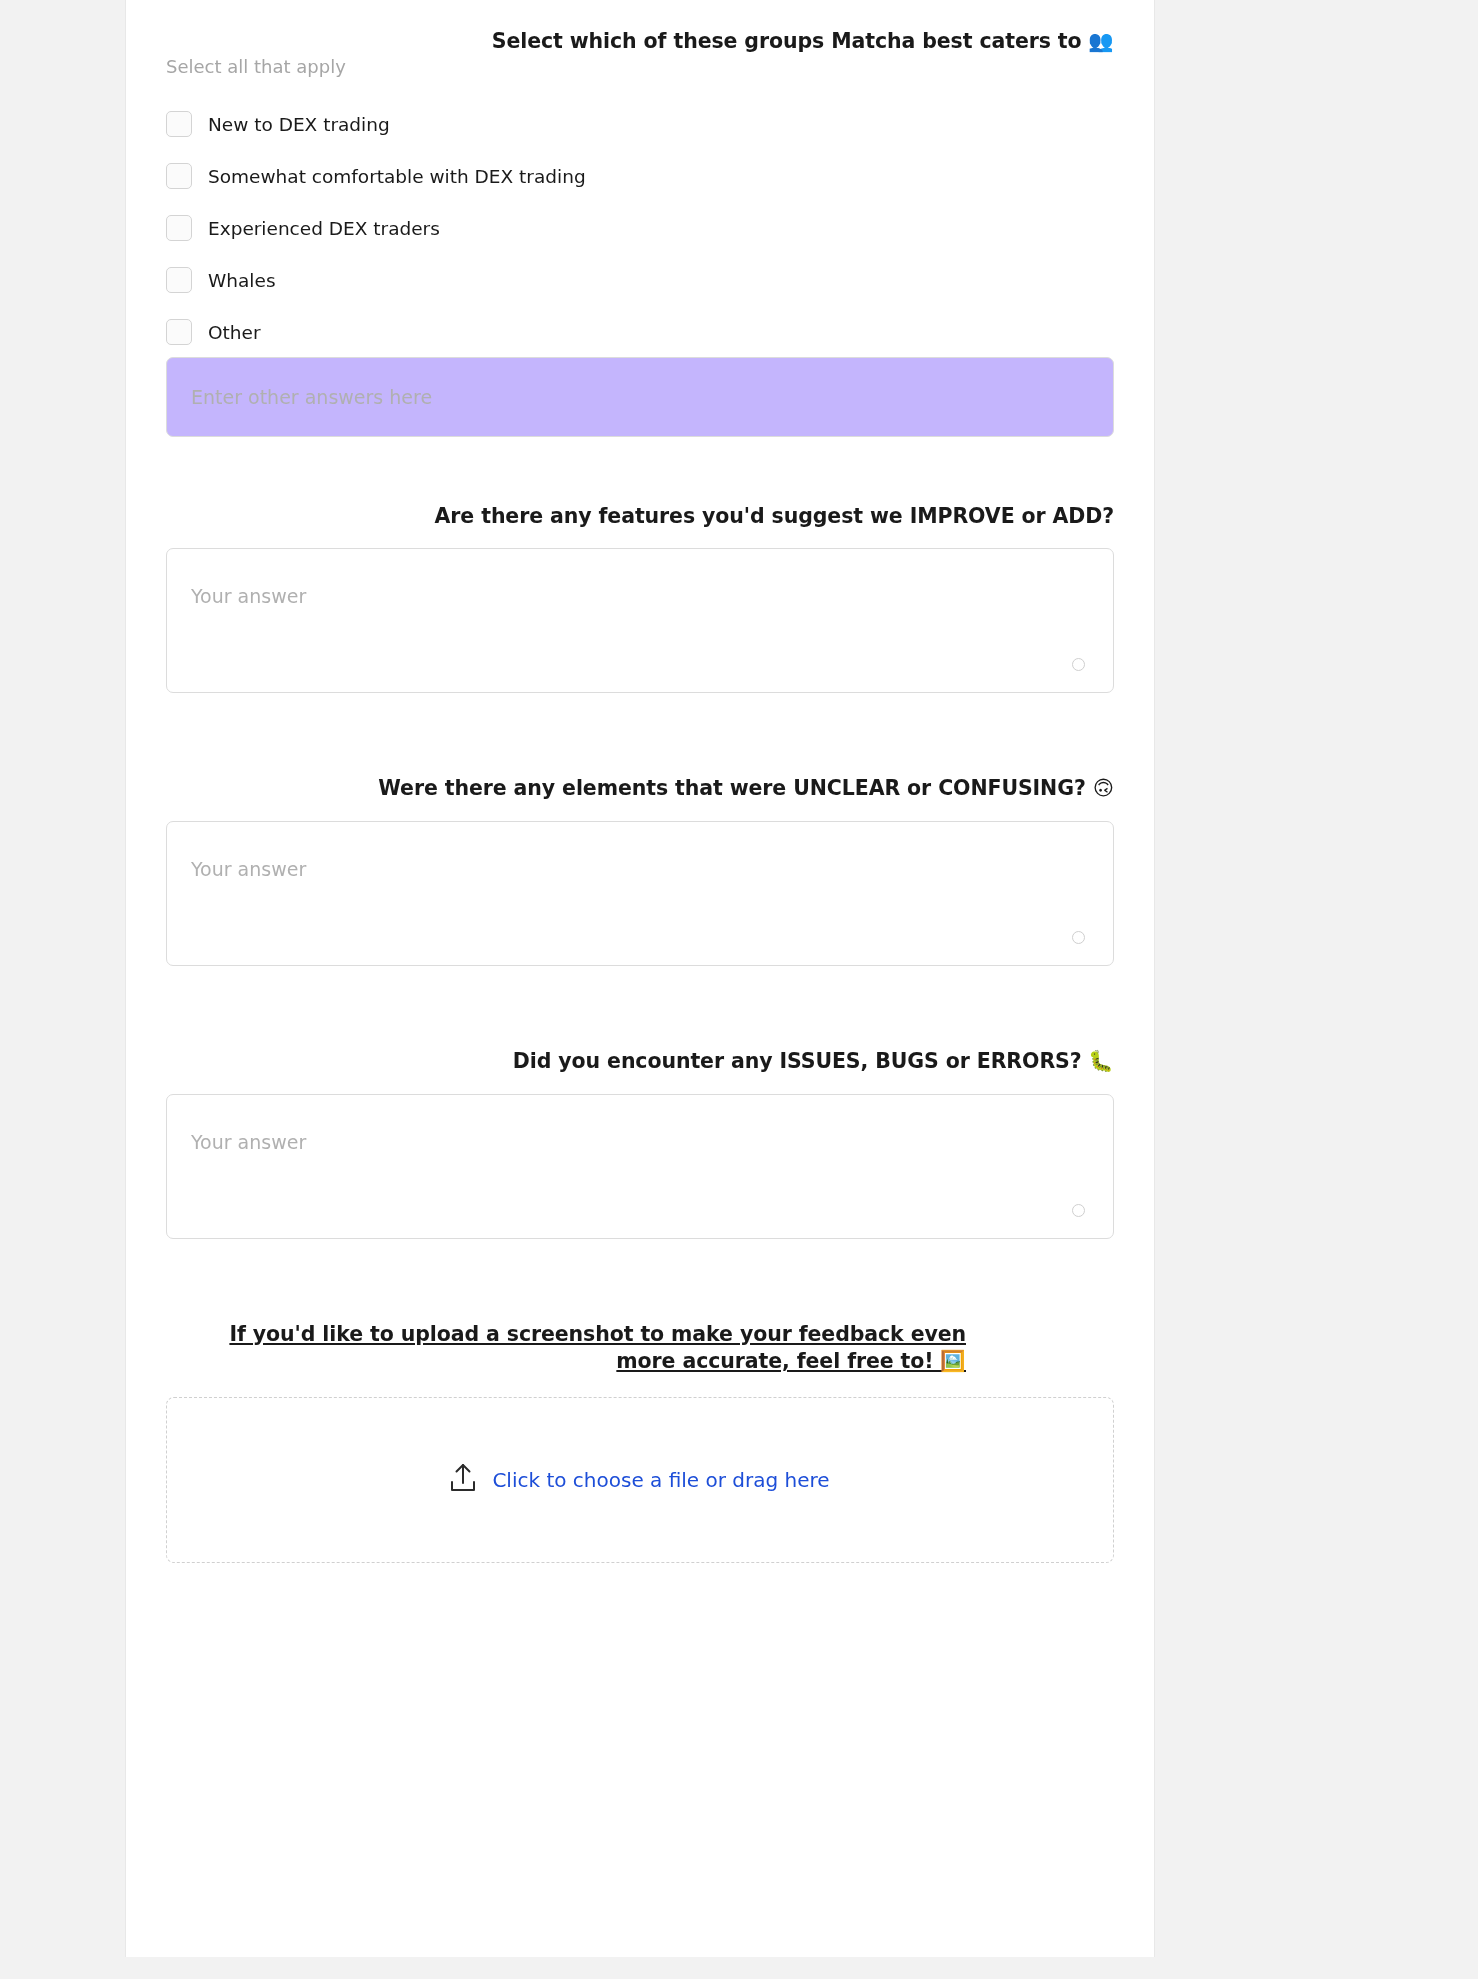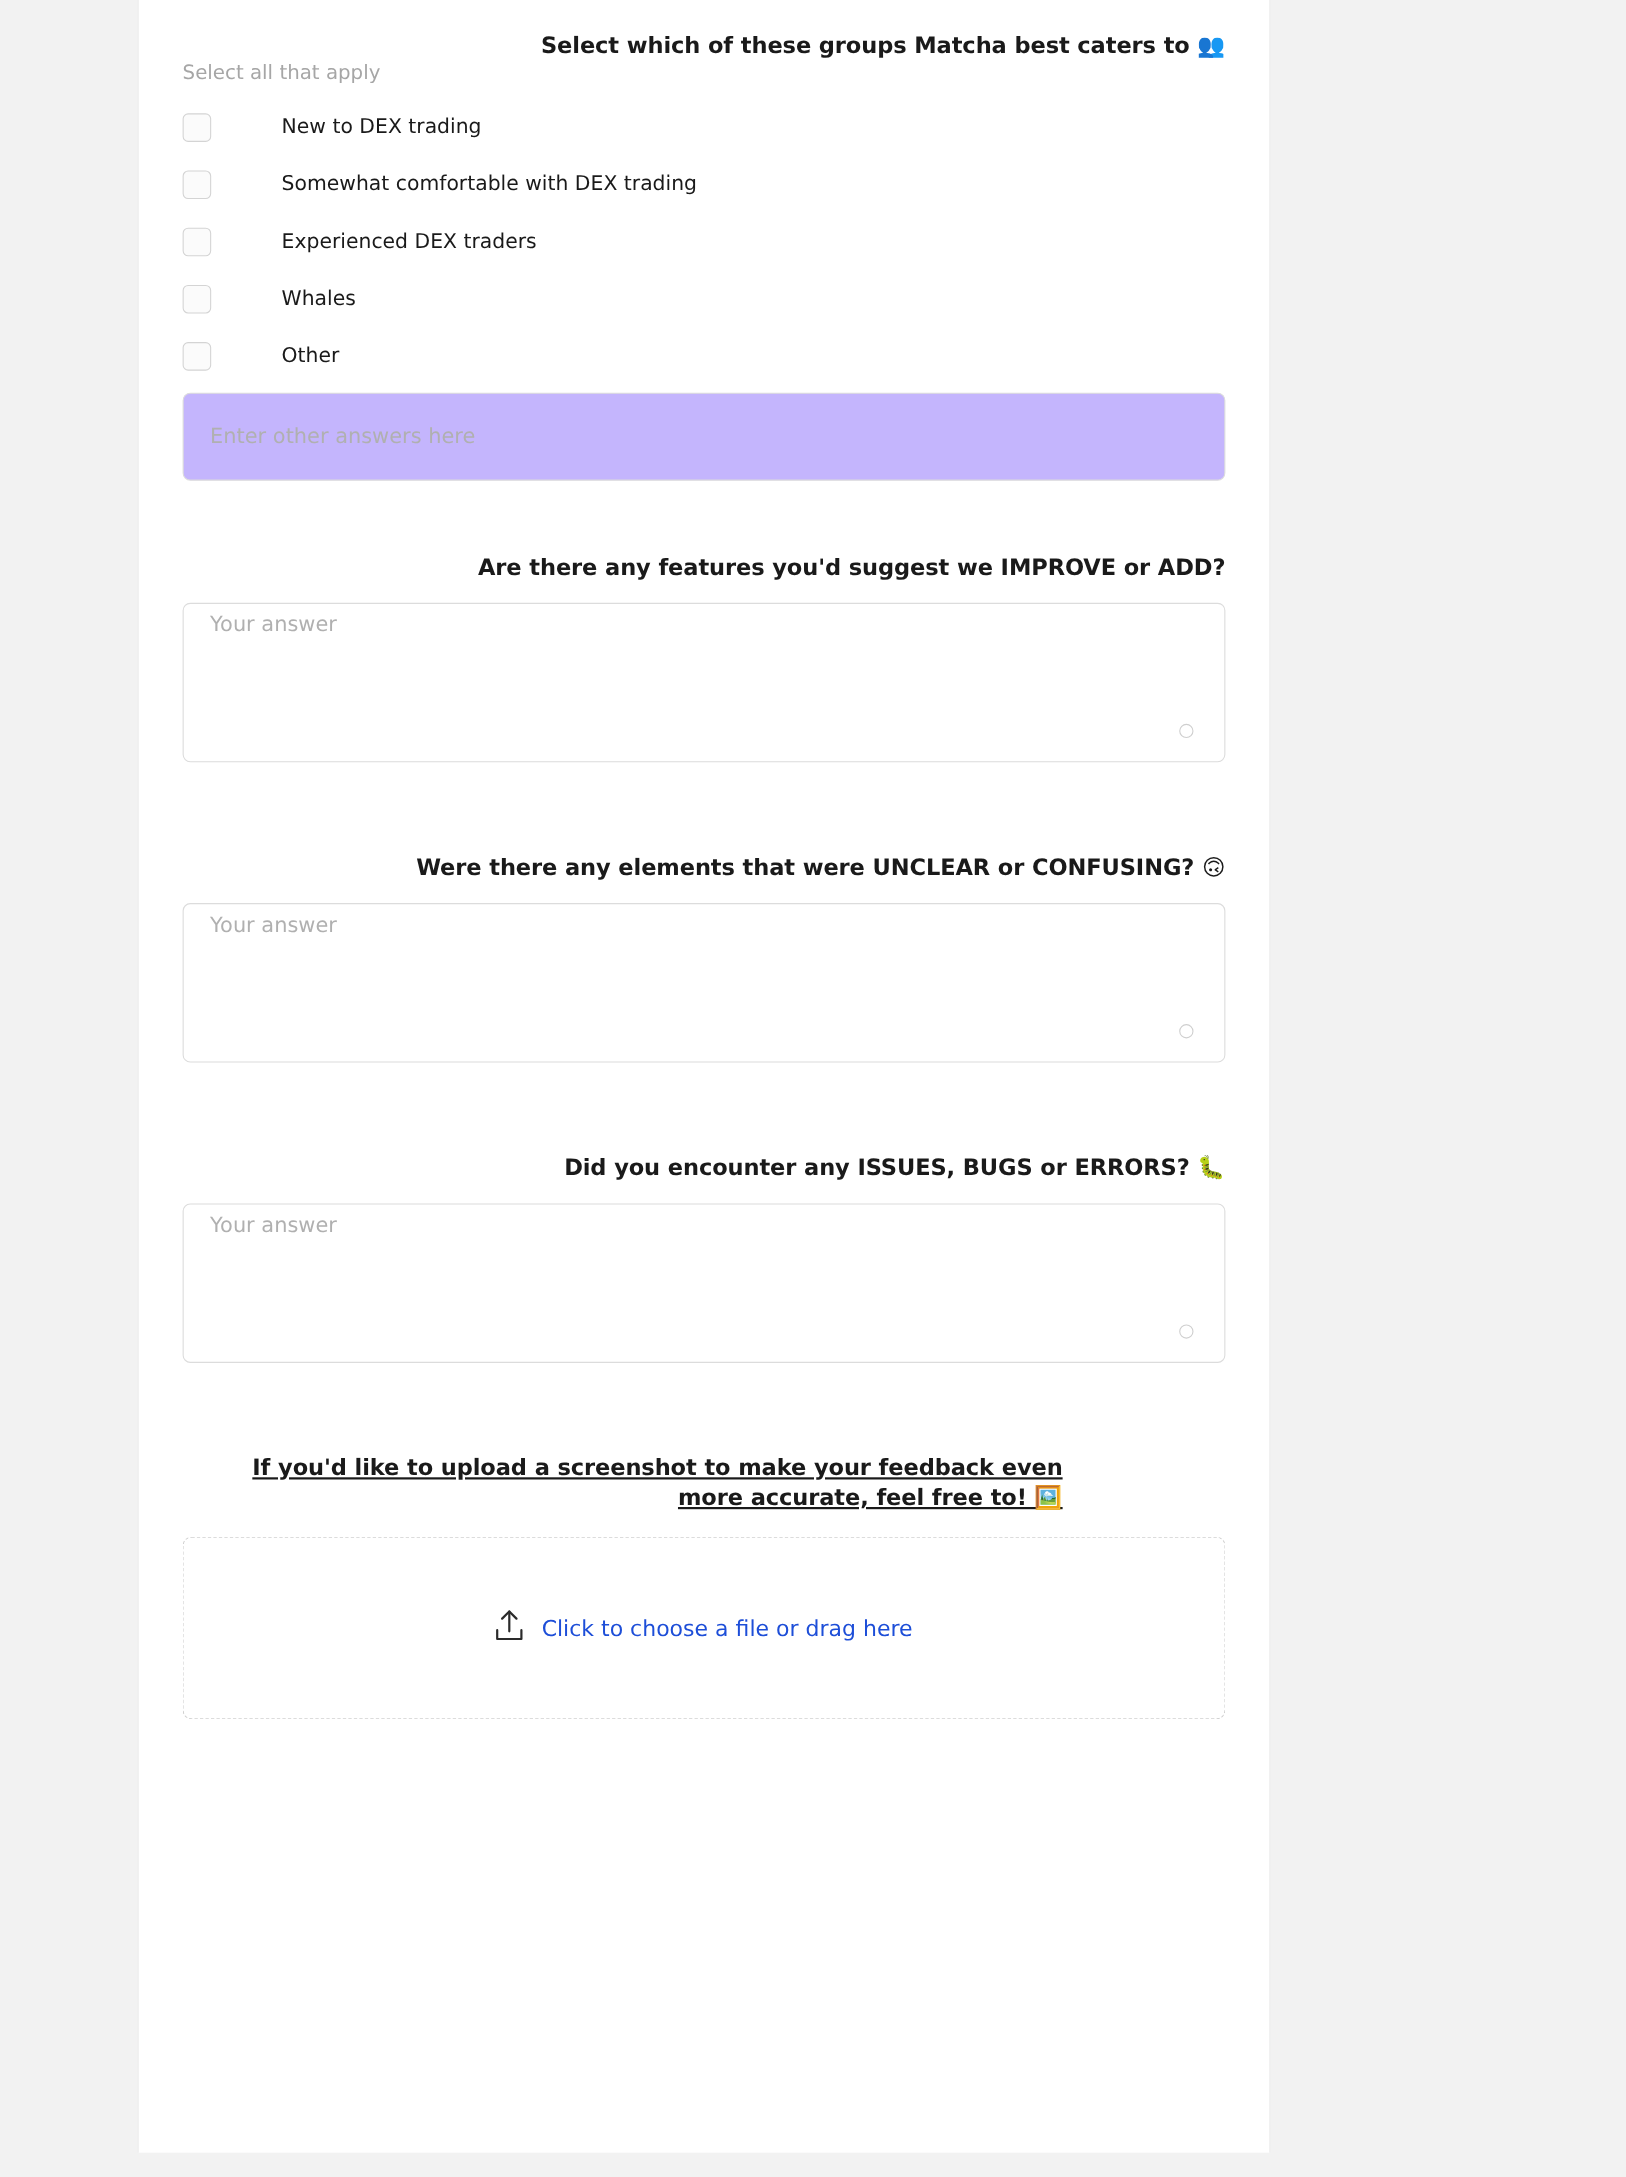--- a/index.html
+++ b/index.html
@@ -45,24 +45,23 @@
   .q-sub {
     font-size: 18px;
     color: #a6a6a6;
     margin-top: 0;
     font-weight: normal;
   }
 
   .choices { margin-top: 19px; }
   .choice-row {
     display: flex;
-    align-items: center;
+    align-items: flex-end;
     height: 41px;
     margin-bottom: 11px;
-    gap: 48px;
   }
   .checkbox {
     width: 26px;
     height: 26px;
     border: 1px solid #d4d4d4;
     border-radius: 5px;
     background: #fbfbfb;
     flex: 0 0 auto;
     margin-right: 16px;
   }
@@ -91,21 +90,21 @@
   .textarea {
     display: block;
     width: 100%;
     height: 145px;
     border: 1px solid #dcdcdc;
     border-radius: 7px;
     background: #fff;
     font-size: 19px;
     font-family: inherit;
     color: #1a1a1a;
-    padding: 8px 24px;
+    padding: 36px 24px;
     outline: none;
     resize: none;
   }
   .textarea::placeholder { color: #b0b0b0; }
   .ta-handle {
     position: absolute;
     right: 29px;
     bottom: 22px;
     width: 13px;
     height: 13px;

